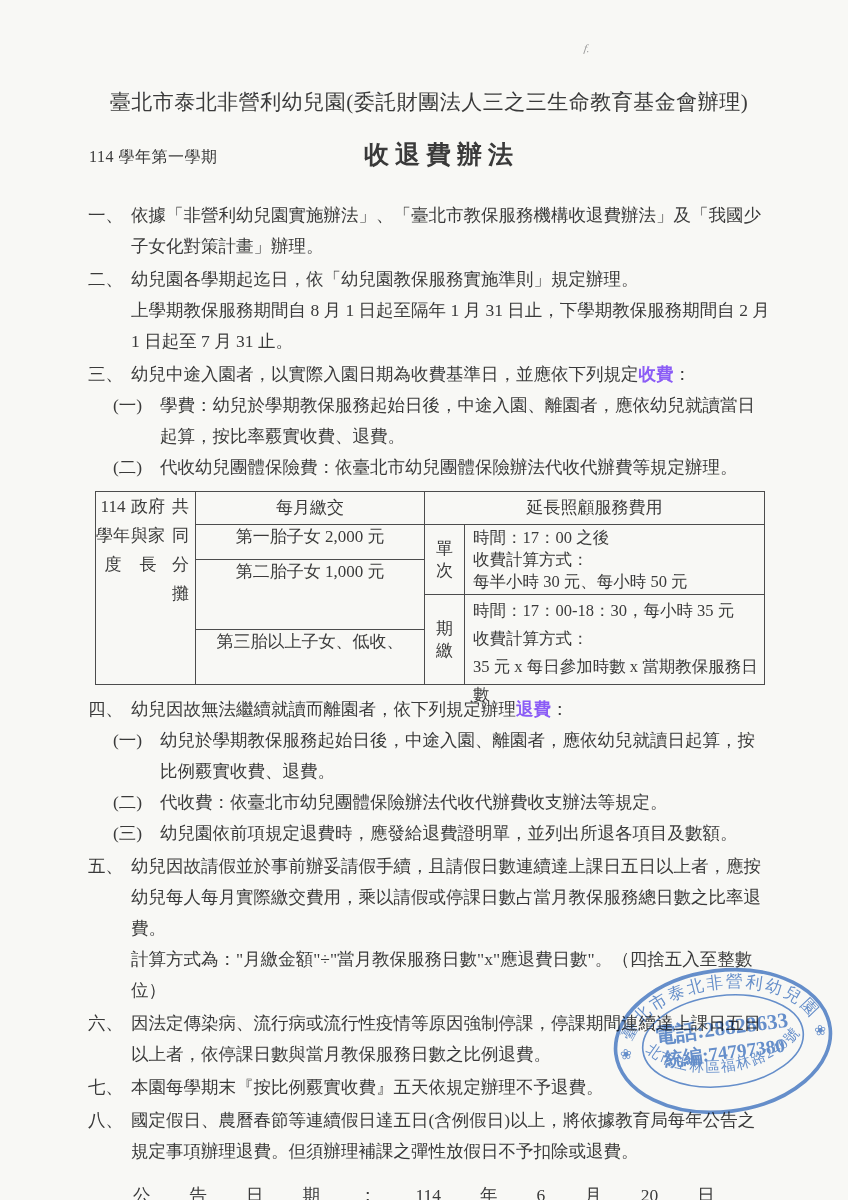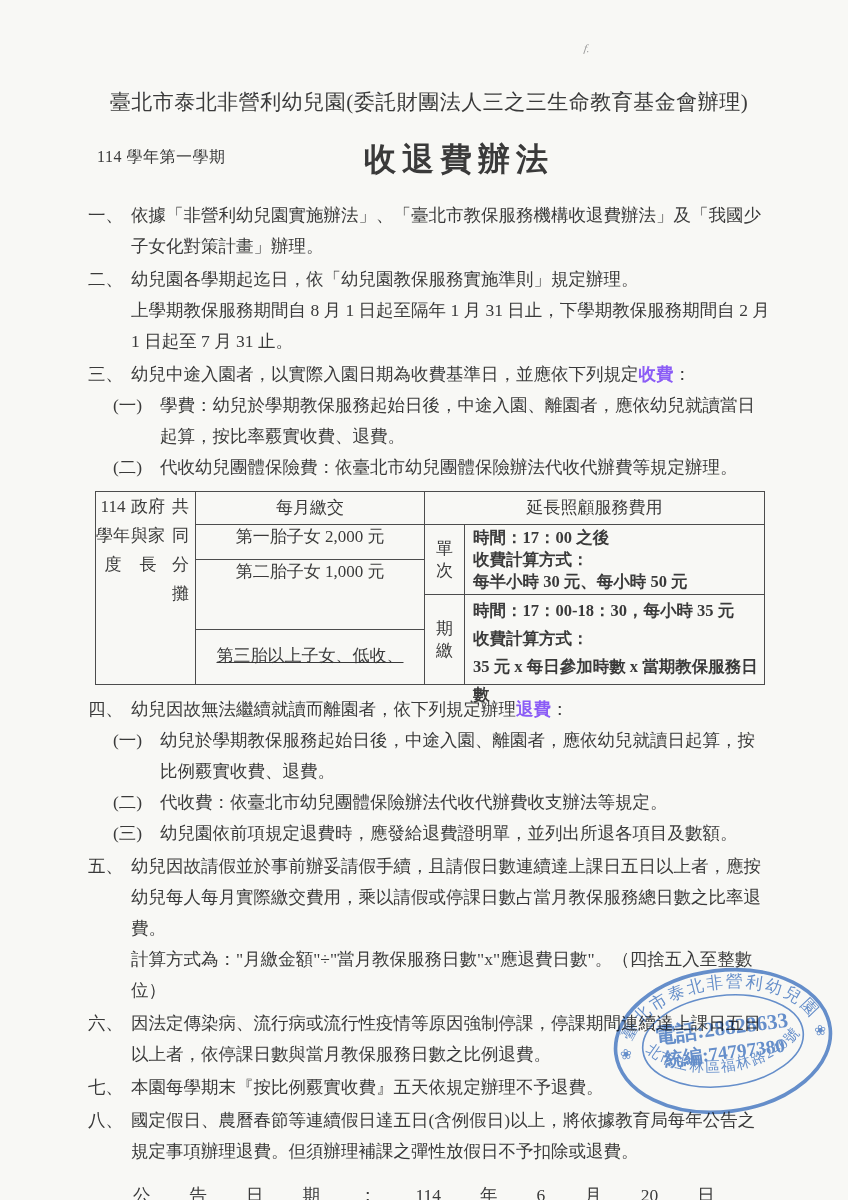--- a/index.html
+++ b/index.html
@@ -20,26 +20,26 @@
     transform:rotate(8deg);
   }
   .org-title {
     text-align:center;
     font-size:21px;
     letter-spacing:0.5px;
     white-space:nowrap;
   }
   .title-row { position:relative; margin-top:22px; height:36px; }
   .semester {
-    position:absolute; left:9px; top:9px;
+    position:absolute; left:1px; top:9px;
     font-size:16px; letter-spacing:0.5px;
   }
   .doc-title {
     position:absolute; left:276px; top:0;
-    font-size:32px; font-weight:700; letter-spacing:6px;
+    font-size:25px; font-weight:700; letter-spacing:6px;
   }
   .body { margin-top:26px; }
   .item { display:flex; line-height:31px; font-size:17.5px; }
   .item.l1 { margin-top:2px; }
   .item.l1 > .marker { width:43px; flex:none; }
   .item.l2 { padding-left:25px; }
   .item.l2 > .marker { width:47px; flex:none; }
   .itext { flex:1; }
   .b { font-weight:700; color:#8b5cf6; }
 
@@ -62,32 +62,32 @@
   }
   .t-left .gap { margin-bottom:13px; }
   .t-mid { width:229px; flex:none; border-right:1.7px solid #4c4c4c; }
   .th {
     height:33px; line-height:31px; text-align:center;
     border-bottom:1.7px solid #4c4c4c;
   }
   .tr { display:flex; justify-content:center; text-align:center; }
   .tr.r1 { height:35px; border-bottom:1.7px solid #4c4c4c; }
   .tr.r2 { height:70px; border-bottom:1.7px solid #4c4c4c; }
-  .tr.r3 { height:52px; flex-direction:column; line-height:24px;text-decoration:underline; }
+  .tr.r3 { height:52px; flex-direction:row; line-height:24px; }
   .t-right { flex:1; display:flex; flex-direction:column; }
   .erow { display:flex; }
   .erow.e1 { height:70px; border-bottom:1.7px solid #4c4c4c; }
   .erow.e2 { height:89px; }
   .etype {
     width:40px; flex:none;
     border-right:1.7px solid #4c4c4c;
     display:flex; align-items:center; justify-content:center;
   }
   .vtext { width:18px; word-break:break-all; text-align:center; line-height:22px; }
-  .econtent { flex:1; padding:2px 2px 0 8px; font-size:16.5px;font-weight:bold; }
+  .econtent { flex:1; padding:2px 2px 0 8px; font-size:16.5px; }
   .e1 .econtent div { line-height:22px; }
   .e2 .econtent div { line-height:28px; }
 
   
   .announce {
     margin:13px 0 0 45px;
     width:582px;
     display:flex; justify-content:space-between;
     font-size:17.5px; line-height:31px;
   }

